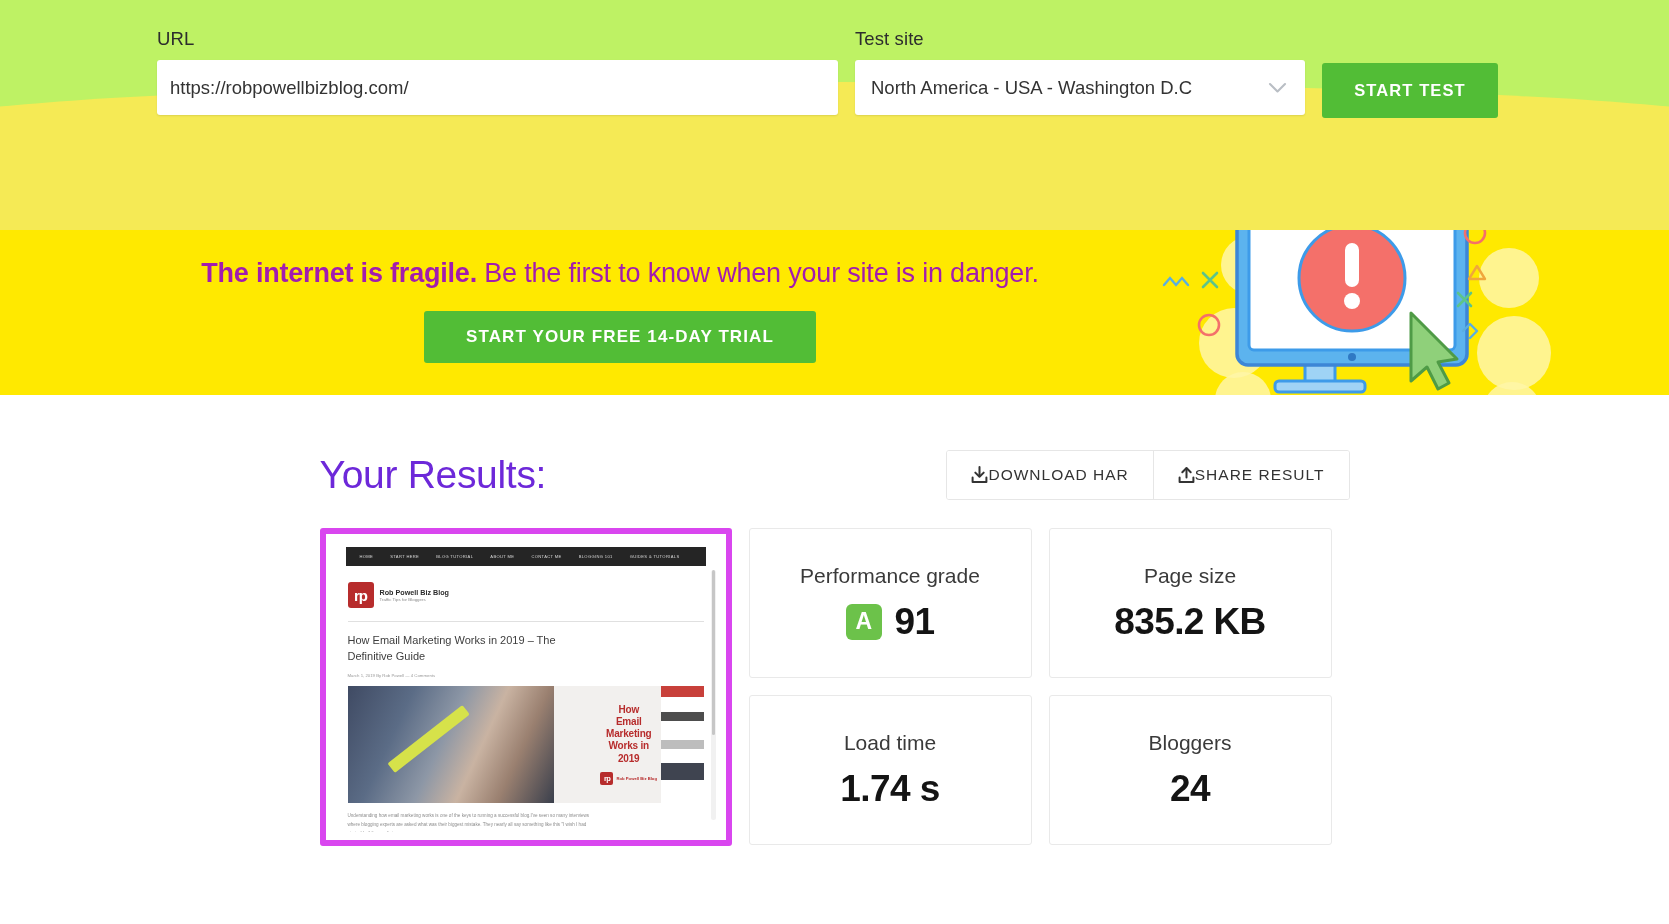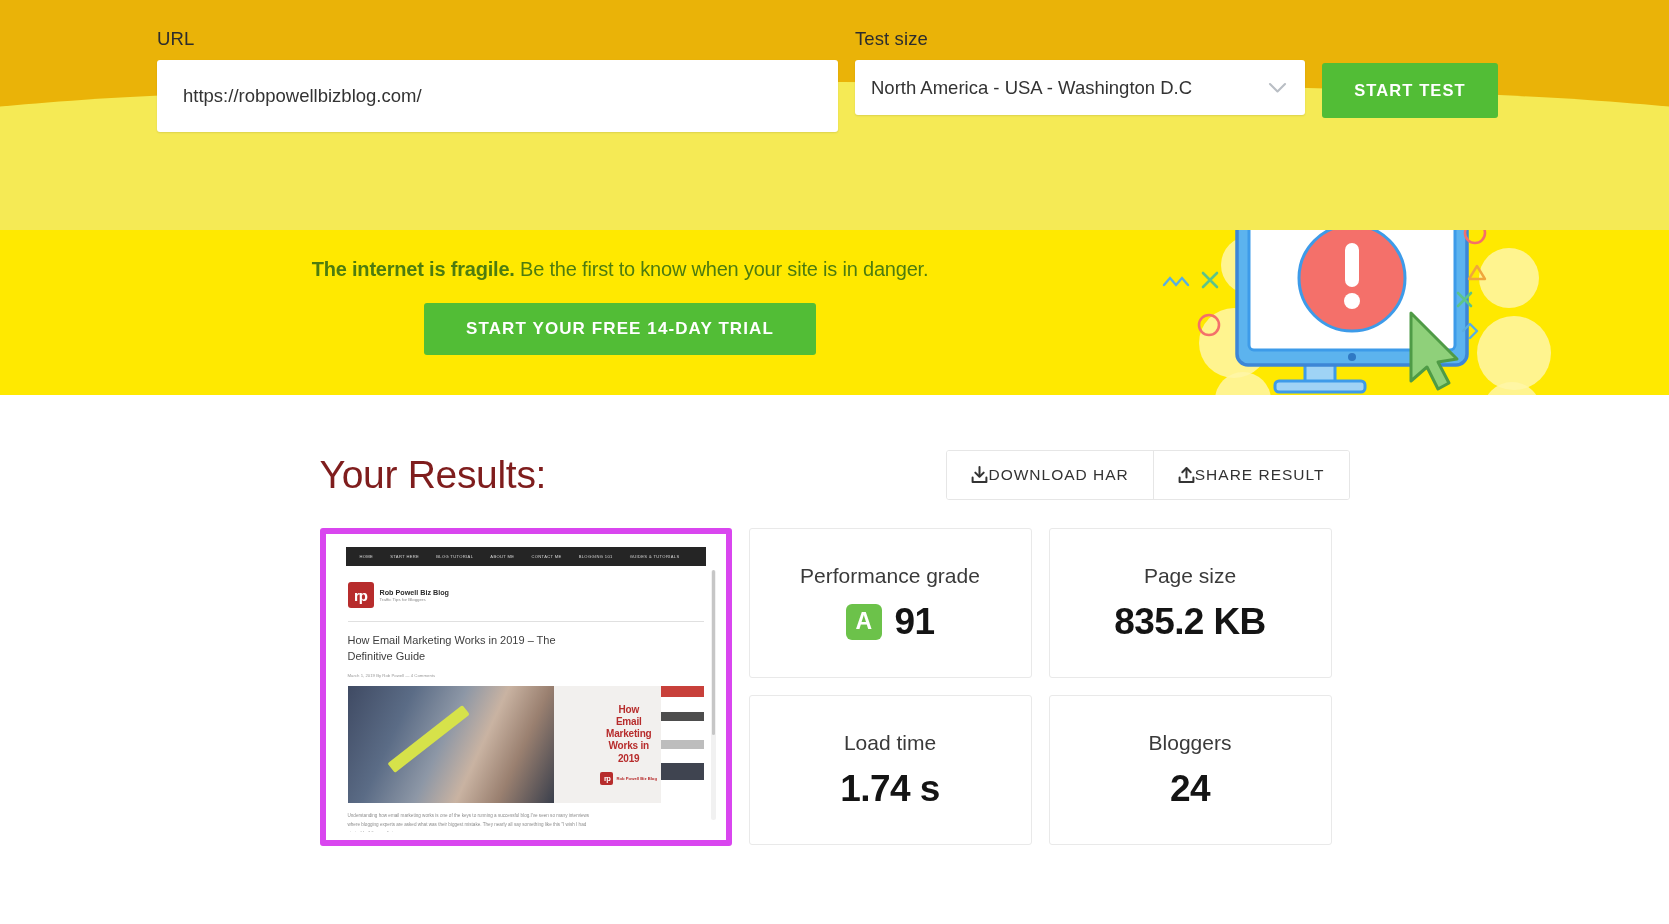--- a/index.html
+++ b/index.html
@@ -9,21 +9,21 @@
     overflow: hidden;
     font-family: "Liberation Sans", sans-serif;
     background: #ffffff;
   }
 
   
   .test-bar {
     position: relative;
     width: 100%;
     height: 230px;
-    background: #eab308;
+    background: #bef264;
     overflow: hidden;
   }
   .test-bar .wave {
     position: absolute;
     left: -5%;
     top: 82px;
     width: 110%;
     height: 200px;
     background: #f5ea55;
     border-radius: 50% 50% 0 0 / 42px 42px 0 0;
@@ -38,28 +38,28 @@
   }
   .field-group { display: flex; flex-direction: column; }
   .field-label {
     font-size: 18.5px;
     color: #2d2d2d;
     margin-bottom: 10px;
     letter-spacing: .1px;
   }
   .url-field {
     width: 681px;
-    height: 72px;
+    height: 55px;
     background: #fff;
     border: none;
     border-radius: 3px;
     box-shadow: 0 1px 2px rgba(0,0,0,.10);
     font-size: 18.5px;
     color: #333;
-    padding: 0 26px;
+    padding: 0 13px;
     font-family: "Liberation Sans", sans-serif;
     outline: none;
   }
   .select-wrap { position: relative; }
   .select-field {
     width: 450px;
     height: 55px;
     background: #fff;
     border: none;
     border-radius: 3px;
@@ -103,22 +103,22 @@
     overflow: hidden;
   }
   .promo-content {
     position: relative;
     z-index: 3;
     padding-top: 28px;
     text-align: center;
     width: 1240px;
   }
   .promo-head {
-    font-size: 20px;
-    color: #4d7c0f;
+    font-size: 27px;
+    color: #a21caf;
     letter-spacing: -.2px;
   }
   .promo-head b { font-weight: bold; }
   .promo-btn {
     margin-top: 22px;
     display: inline-block;
     background: #52bd36;
     color: #fff;
     border: none;
     border-radius: 3px;
@@ -153,21 +153,21 @@
     background: #fff;
   }
   .results-inner { width: 1030px; margin: 0 auto; }
   .results-head {
     display: flex;
     align-items: center;
     margin-bottom: 28px;
   }
   .results-title {
     font-size: 39px;
-    color: #7f1d1d;
+    color: #6d28d9;
     font-weight: normal;
     letter-spacing: -.3px;
   }
   .head-actions {
     margin-left: auto;
     display: flex;
     align-items: stretch;
     border: 1px solid #e6e6e6;
     border-radius: 3px;
     overflow: hidden;
@@ -393,21 +393,21 @@
 <div class="test-bar">
   <div class="wave"></div>
   <div class="test-bar-inner">
 
     <div class="field-group">
       <label class="field-label">URL</label>
       <input class="url-field" type="text" value="https://robpowellbizblog.com/" style="">
     </div>
 
     <div class="field-group">
-      <label class="field-label">Test size</label>
+      <label class="field-label">Test site</label>
       <div class="select-wrap">
         <div class="select-field">
           <span>North America - USA - Washington D.C</span>
         </div>
         <svg class="chevron" width="19" height="12" viewBox="0 0 19 12">
           <path d="M2 2 L9.5 9.5 L17 2" fill="none" stroke="#b9bec4" stroke-width="2.1" stroke-linecap="round" stroke-linejoin="round"></path>
         </svg>
       </div>
     </div>
 

